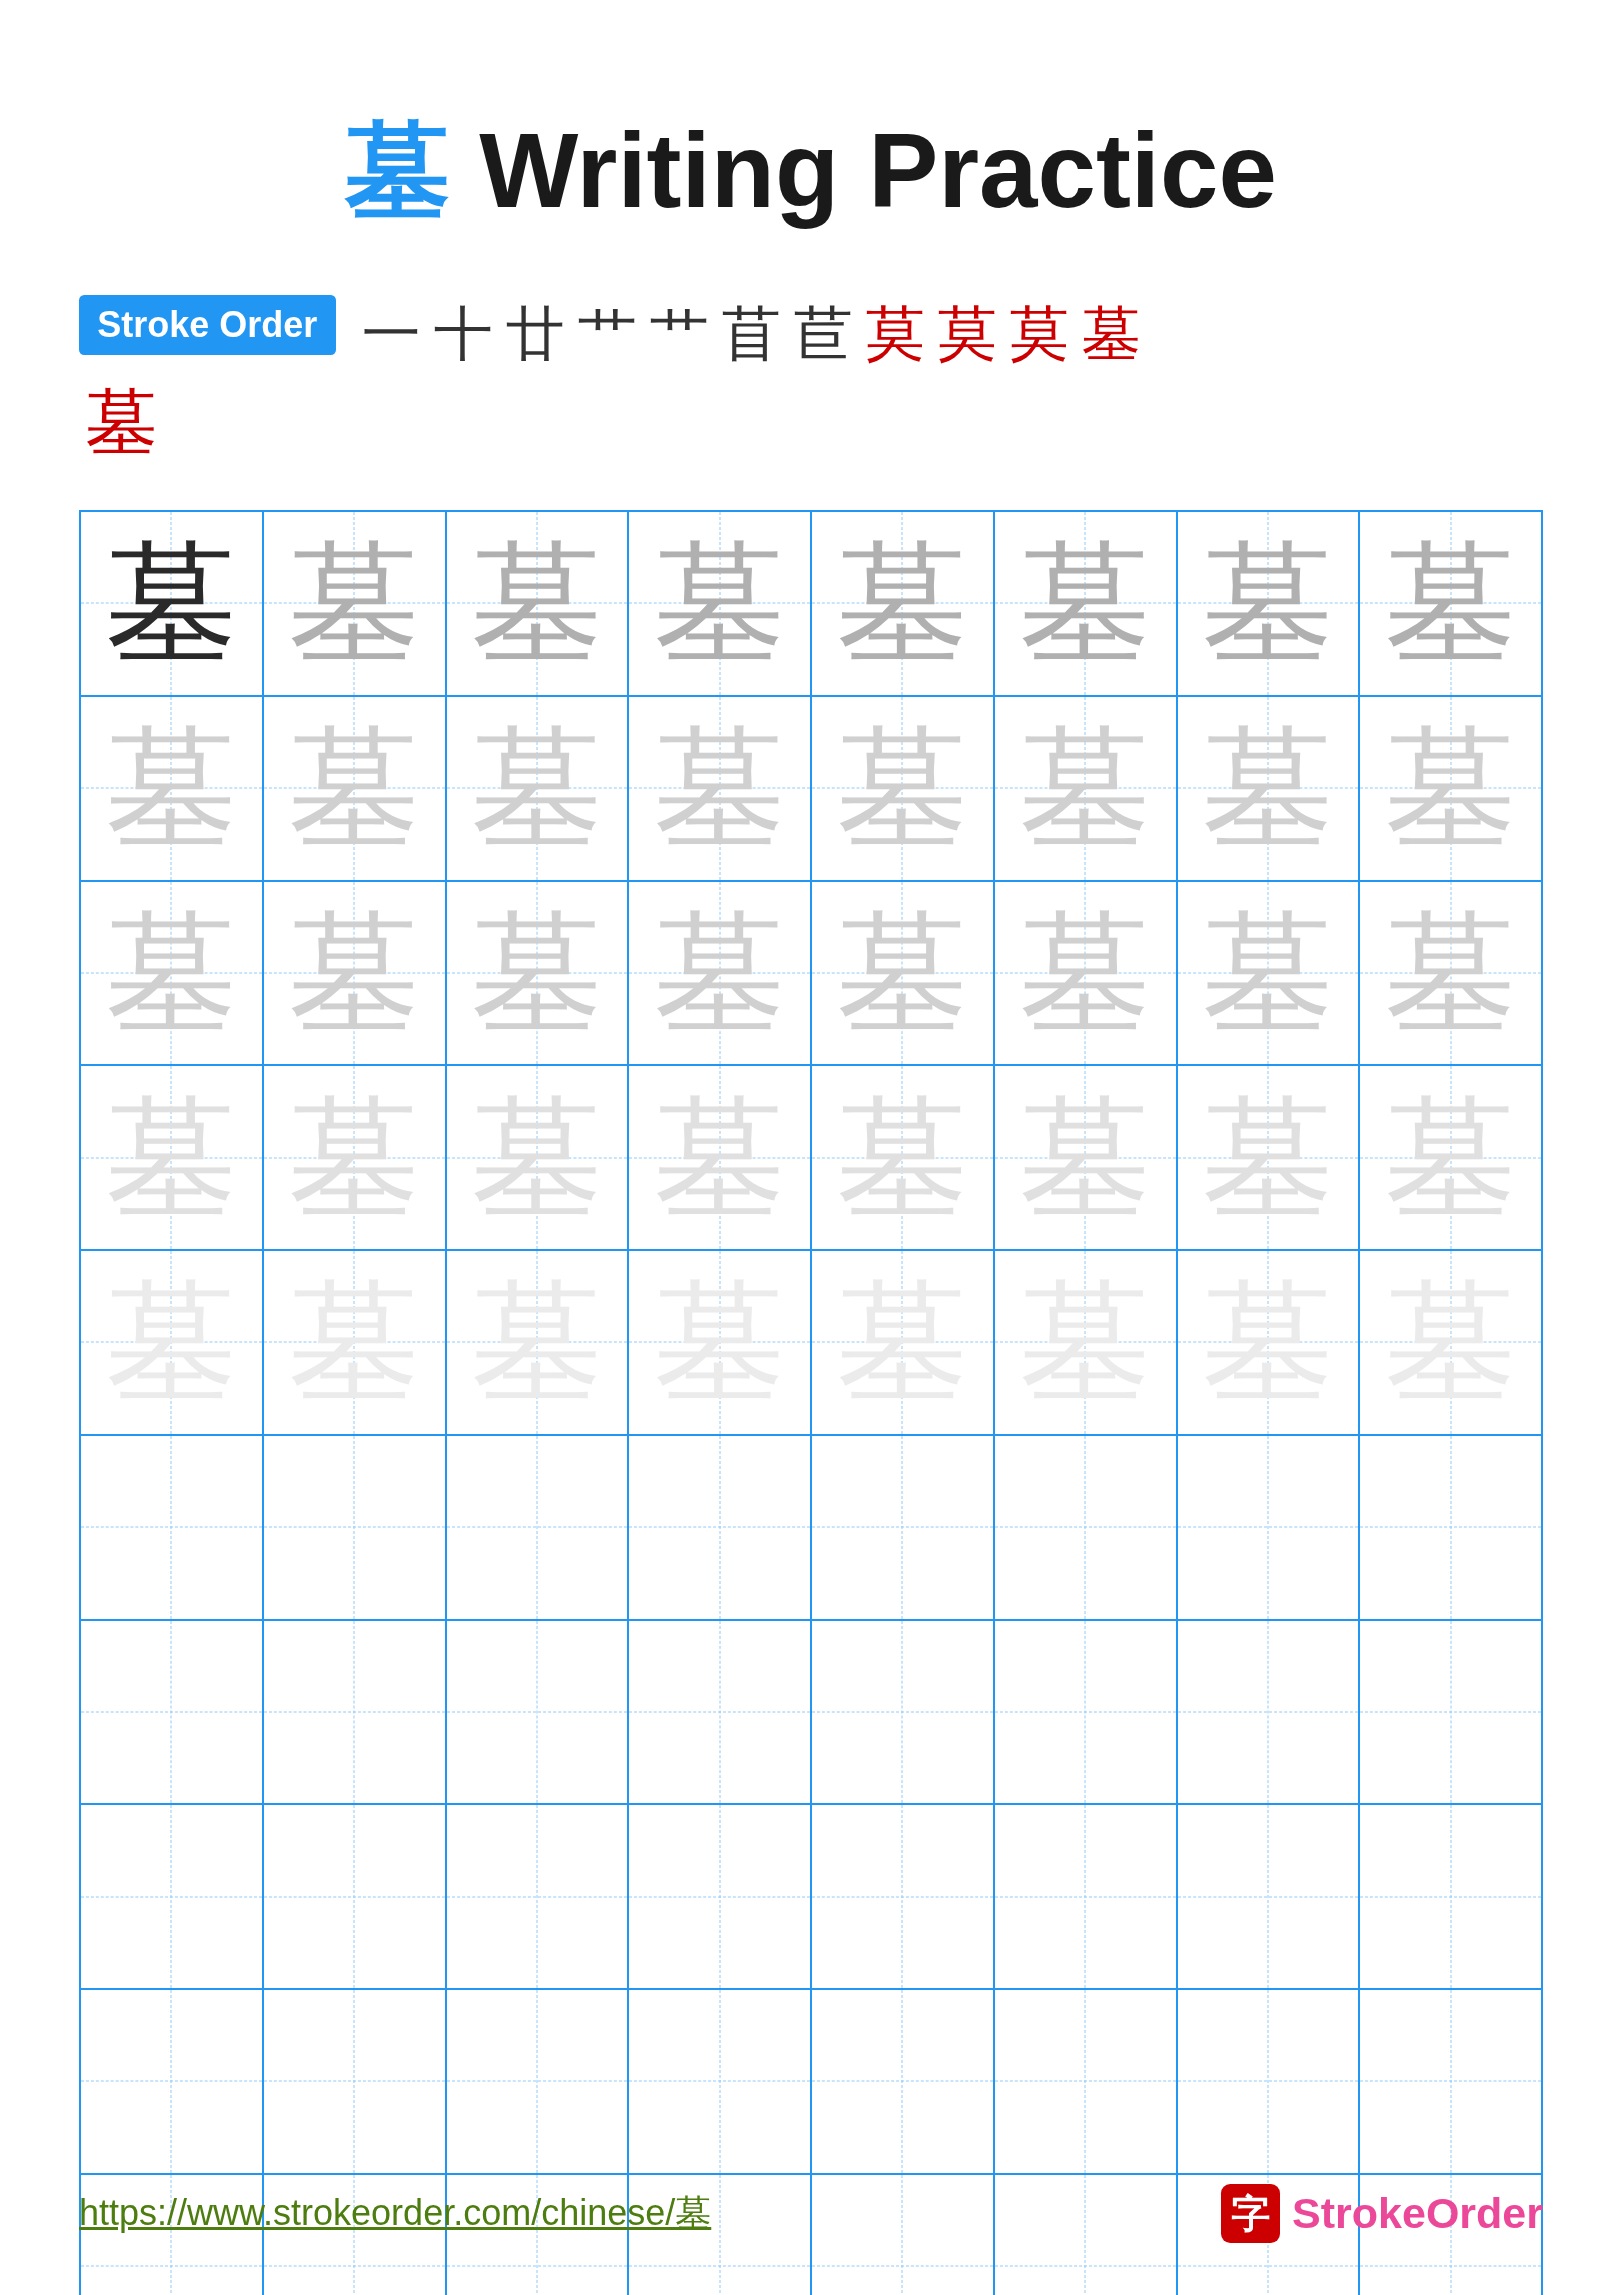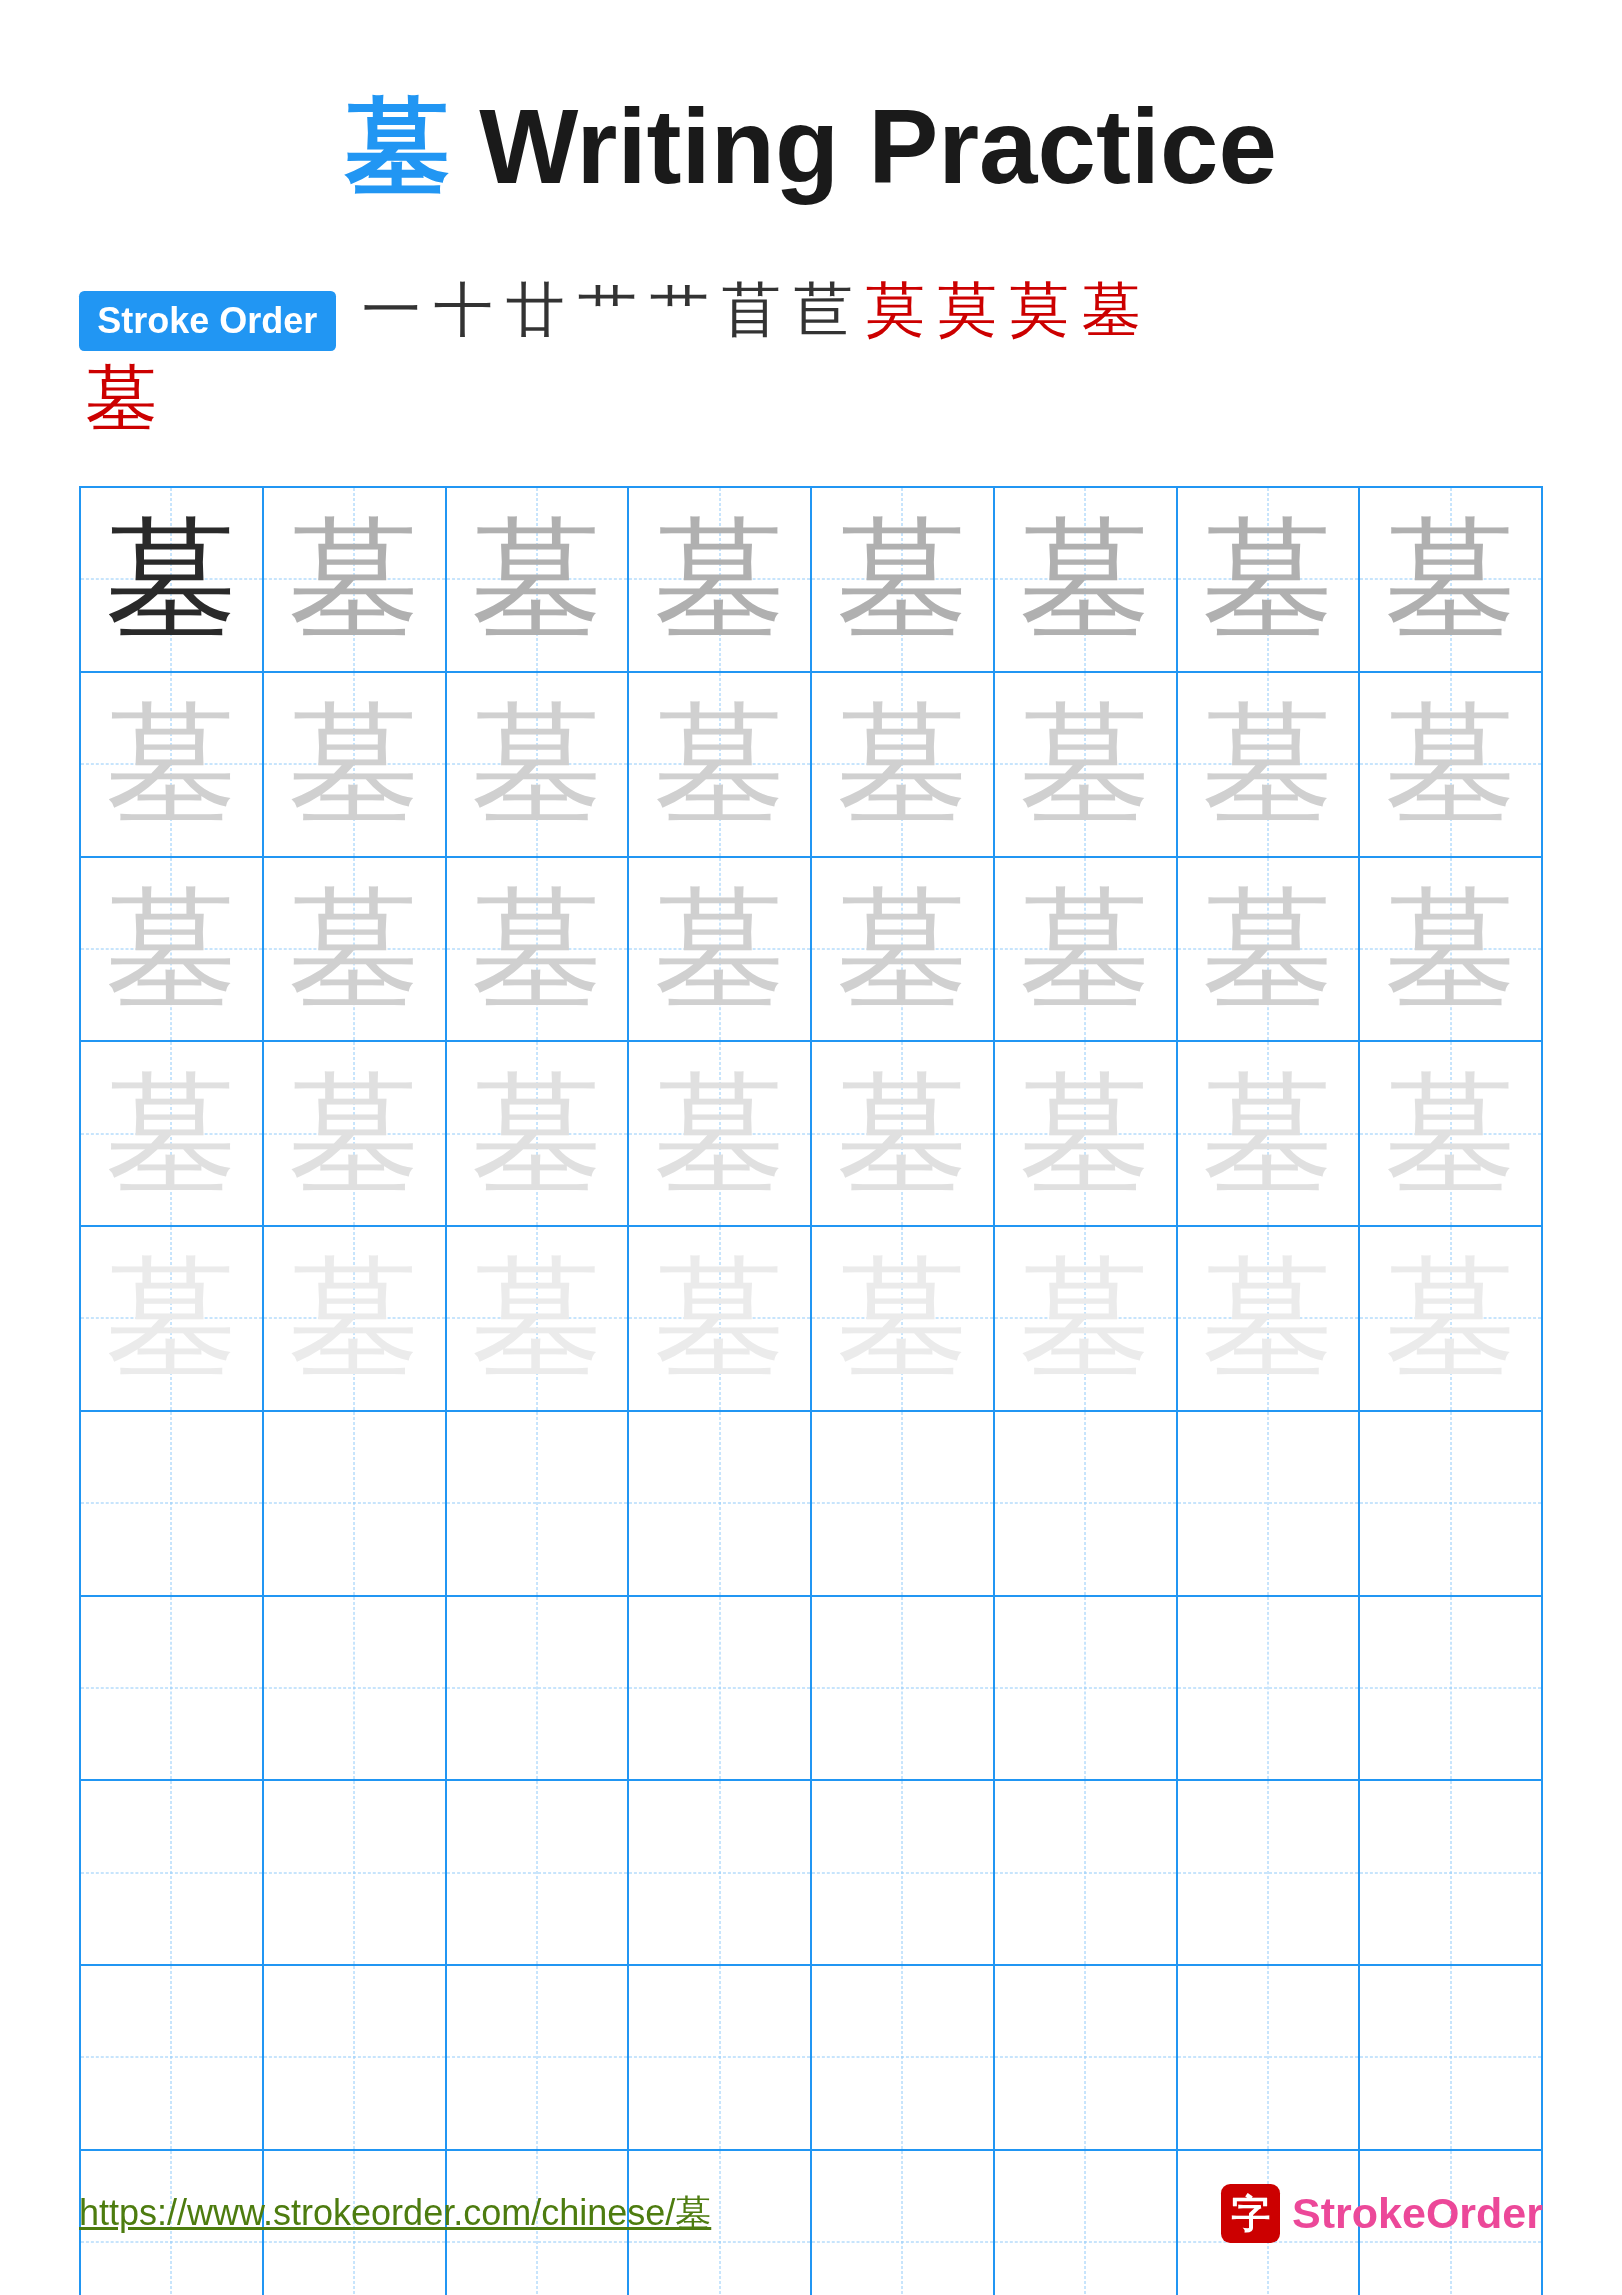--- a/index.html
+++ b/index.html
@@ -10,21 +10,21 @@
       background: white;
       font-family: serif;
       position: relative;
       overflow: hidden;
     }
 
     .page {
       width: 1622px;
       height: 2295px;
       background: white;
-      padding: 52px 79px;
+      padding: 76px 79px;
       display: flex;
       flex-direction: column;
       align-items: center;
     }
 
     
     .title {
       font-size: 105px;
       font-weight: bold;
       color: #1a1a1a;
@@ -41,21 +41,21 @@
     
     .stroke-order-section {
       width: 100%;
       display: flex;
       flex-direction: column;
       margin-bottom: 39px;
     }
 
     .stroke-order-row {
       display: flex;
-      align-items: flex-end;
+      align-items: flex-start;
       gap: 0;
       flex-wrap: wrap;
     }
 
     .stroke-order-badge {
       background: #2196F3;
       color: white;
       font-size: 36px;
       font-family: Arial, sans-serif;
       font-weight: bold;

